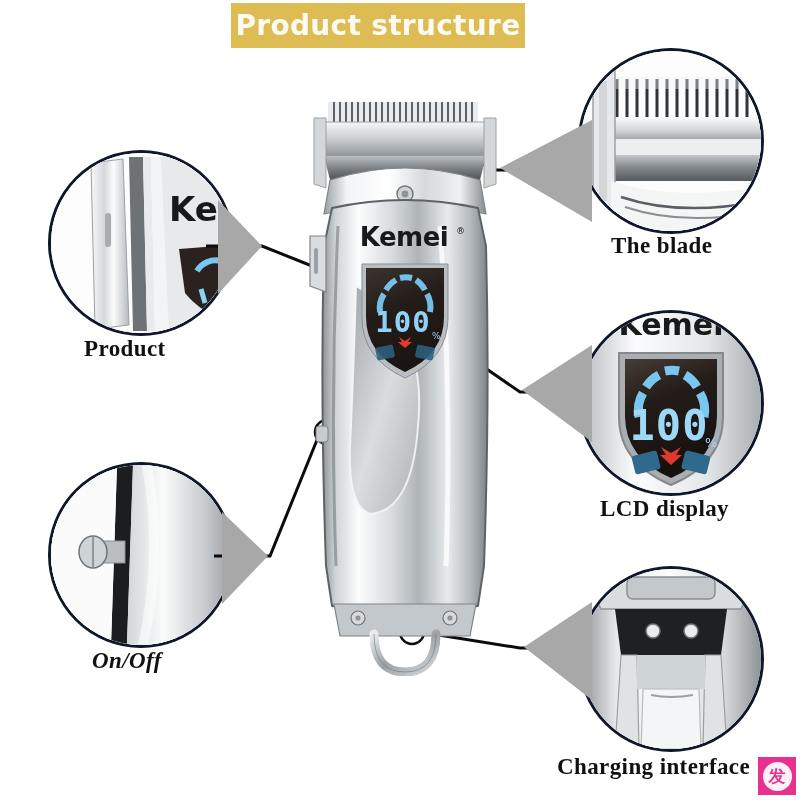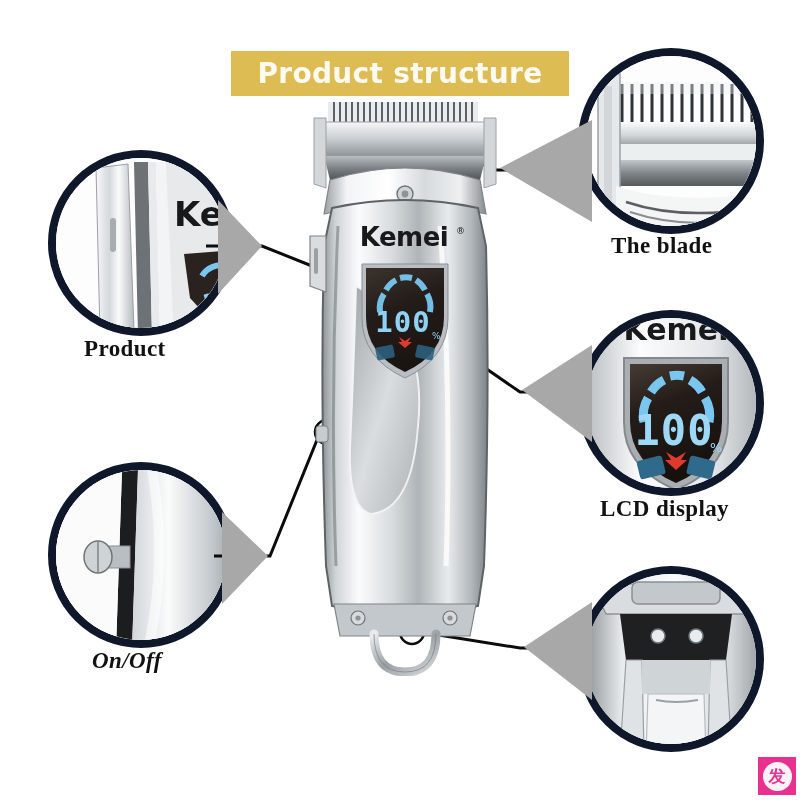--- a/index.html
+++ b/index.html
@@ -14,27 +14,26 @@
     background: #ffffff;
     overflow: hidden;
     font-family: "Liberation Serif", serif;
   }
 
   
   #title-banner {
     position: absolute;
     left: 231px;
     top: 3px;
-    width: 338px;
+    width: 294px;
     height: 45px;
     background: #ddbc54;
     display: flex;
     align-items: center;
     justify-content: center;
-    margin-top: 48px;
   }
   #title-banner .title-text {
     color: #fdfaf2;
     font-family: "DejaVu Sans", sans-serif;
     font-size: 28px;
     font-weight: 600;
     letter-spacing: 0.3px;
     white-space: nowrap;
   }
 
@@ -51,21 +50,21 @@
   #label-adjustor  { left: 84px;  top: 336px; }
   #label-onoff     { left: 92px;  top: 648px; font-style: italic; }
   #label-blade     { left: 611px; top: 233px; }
   #label-lcd       { left: 600px; top: 496px; }
   #label-charging  { left: 557px; top: 754px; }
 
   
   .magnifier {
     position: absolute;
     border-radius: 50%;
-    border: 8px solid #0f172a;
+    border: 3px solid #0f172a;
     background: #fdfdfd;
     overflow: hidden;
     box-sizing: border-box;
   }
   #mag-adjustor { left: 48px;  top: 150px; width: 186px; height: 186px; }
   #mag-onoff    { left: 48px;  top: 462px; width: 186px; height: 186px; }
   #mag-blade    { left: 578px; top: 48px;  width: 186px; height: 186px; }
   #mag-lcd      { left: 578px; top: 310px; width: 186px; height: 186px; }
   #mag-charge   { left: 578px; top: 566px; width: 186px; height: 186px; }
 
@@ -454,20 +453,21 @@
       <path d="M56 86 L124 86 L124 120 L56 120 Z" fill="#cfd4d7"></path>
       <path d="M62 120 L118 120 L120 180 L60 180 Z" fill="#f3f5f6" stroke="#b6bbbf" stroke-width="1.2"></path>
       <path d="M70 126 Q90 130 112 126" stroke="#9aa0a4" stroke-width="2" fill="none"></path>
     </svg>
   </div>
 
   <div class="callout-label" id="label-adjustor">Product</div>
   <div class="callout-label" id="label-onoff">On/Off</div>
   <div class="callout-label" id="label-blade">The blade</div>
   <div class="callout-label" id="label-lcd">LCD display</div>
+  <div class="callout-label" id="label-charging">Charging interface</div>
 
   <div id="watermark">
     <div class="wm-disc">
       <span class="wm-glyph">发</span>
     </div>
   </div>
 
 </div>
 
 </body></html>

